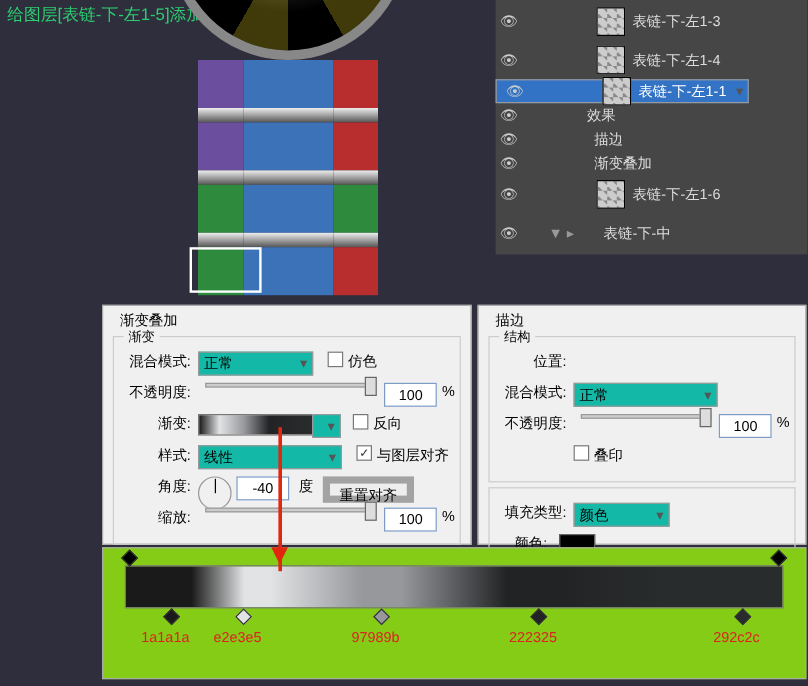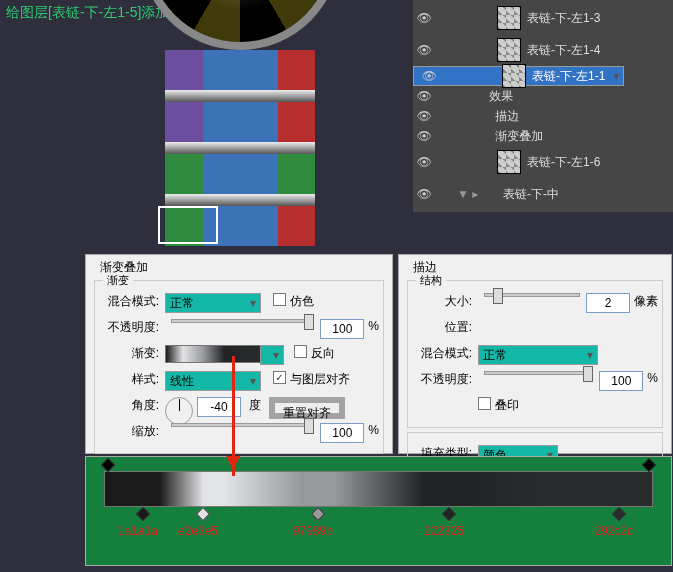--- a/index.html
+++ b/index.html
@@ -36,21 +36,21 @@
 .slider{flex:1;height:4px;background:#ccc;border:1px solid #999;position:relative;margin:0 6px}
 .slider:before{content:"";position:absolute;top:-6px;width:8px;height:14px;background:#ddd;border:1px solid #666}
 .slider.full:before{right:-1px}
 .slider.small:before{left:8px}
 .num{width:44px;height:20px;border:1px solid #7a9cc6;background:#fff;text-align:center;font-size:12px;line-height:18px}
 .cb{width:13px;height:13px;border:1px solid #777;background:#fff;margin-right:4px;display:inline-flex;align-items:center;justify-content:center;font-size:10px;color:#333}
 .grad-sw{width:96px;height:18px;border:1px solid #777;background:linear-gradient(to right,#1a1a1a 0%,#e2e3e5 18%,#97989b 40%,#222325 62%,#292c2c 100%)}
 .btn{border:6px solid #a3a3a3;background:#eee;padding:2px 8px;font-size:12px}
 .ang{width:28px;height:28px;border:1px solid #999;border-radius:50%;position:relative;margin-right:4px}
 .ang:before{content:"";position:absolute;left:50%;top:50%;width:1px;height:12px;background:#000;transform-origin:top;transform:rotate(180deg)}
-.grad-editor{position:absolute;left:85px;top:456px;width:587px;height:110px;background:#15803d;border:1px solid #aaa;padding:14px 18px 2px}
+.grad-editor{position:absolute;left:85px;top:456px;width:587px;height:110px;background:#84cc16;border:1px solid #aaa;padding:14px 18px 2px}
 .grad-bar{height:36px;border:1px solid #777;background:linear-gradient(to right,#1a1a1a 0 10%,#e2e3e5 18% 22%,#97989b 36% 42%,#222325 58% 66%,#292c2c 82% 100%);position:relative}
 .ostop{position:absolute;top:-12px;width:10px;height:10px;background:#000;border:1px solid #333}
 .ostop.dia{transform:rotate(45deg)}
 .cstop{position:absolute;bottom:-13px;width:10px;height:10px;border:1px solid #333;transform:rotate(45deg)}
 .lab{position:absolute;bottom:-32px;color:#d22;font-size:12px;transform:translateX(-50%)}
 .arrow{position:absolute;left:232px;top:356px;width:3px;height:120px;background:#e3260f;z-index:50}
 .arrow:after{content:"";position:absolute;bottom:-1px;left:-6px;border:7px solid transparent;border-top:14px solid #e3260f}
 .color-sw{width:30px;height:18px;background:#000;border:1px solid #666;margin-left:4px}
 </style>
 </head>
@@ -160,21 +160,21 @@
     <div class="frow">
         <span class="flab">渐变:</span>
         <span class="grad-sw"></span>
         <span class="sel" style="width:18px;margin-left:-1px"></span>
         <span style="width:10px"></span>
         <span class="cb"></span>
         <span>反向</span>
       </div>
     <div class="frow">
         <span class="flab">样式:</span>
-        <span class="sel" style="width:96px">线性</span>
+        <span class="sel" style="width:120px">线性</span>
         <span style="width:12px"></span>
         <span class="cb">✓</span>
         <span>与图层对齐</span>
       </div>
     <div class="frow">
         <span class="flab">角度:</span>
         <span class="ang"></span>
         <span class="num">-40</span>
         <span style="margin:0 8px">度</span>
         <span class="btn">重置对齐</span>
@@ -185,26 +185,20 @@
         <span class="num">100</span>
         <span style="margin-left:4px">%</span>
       </div>
   </div>
 </div>
 
 <div class="dlg dlg-s">
   <div class="dlg-title">描边</div>
   <div class="fieldset">
     <div class="legend">结构</div>
-    <div class="frow">
-        <span class="flab">大小:</span>
-        <div class="slider small"></div>
-        <span class="num">2</span>
-        <span style="margin-left:4px">像素</span>
-      </div>
     <div class="frow">
         <span class="flab">位置:</span>
       </div>
     <div class="frow">
         <span class="flab">混合模式:</span>
         <span class="sel" style="width:120px">正常</span>
       </div>
     <div class="frow">
         <span class="flab">不透明度:</span>
         <div class="slider full"></div>

